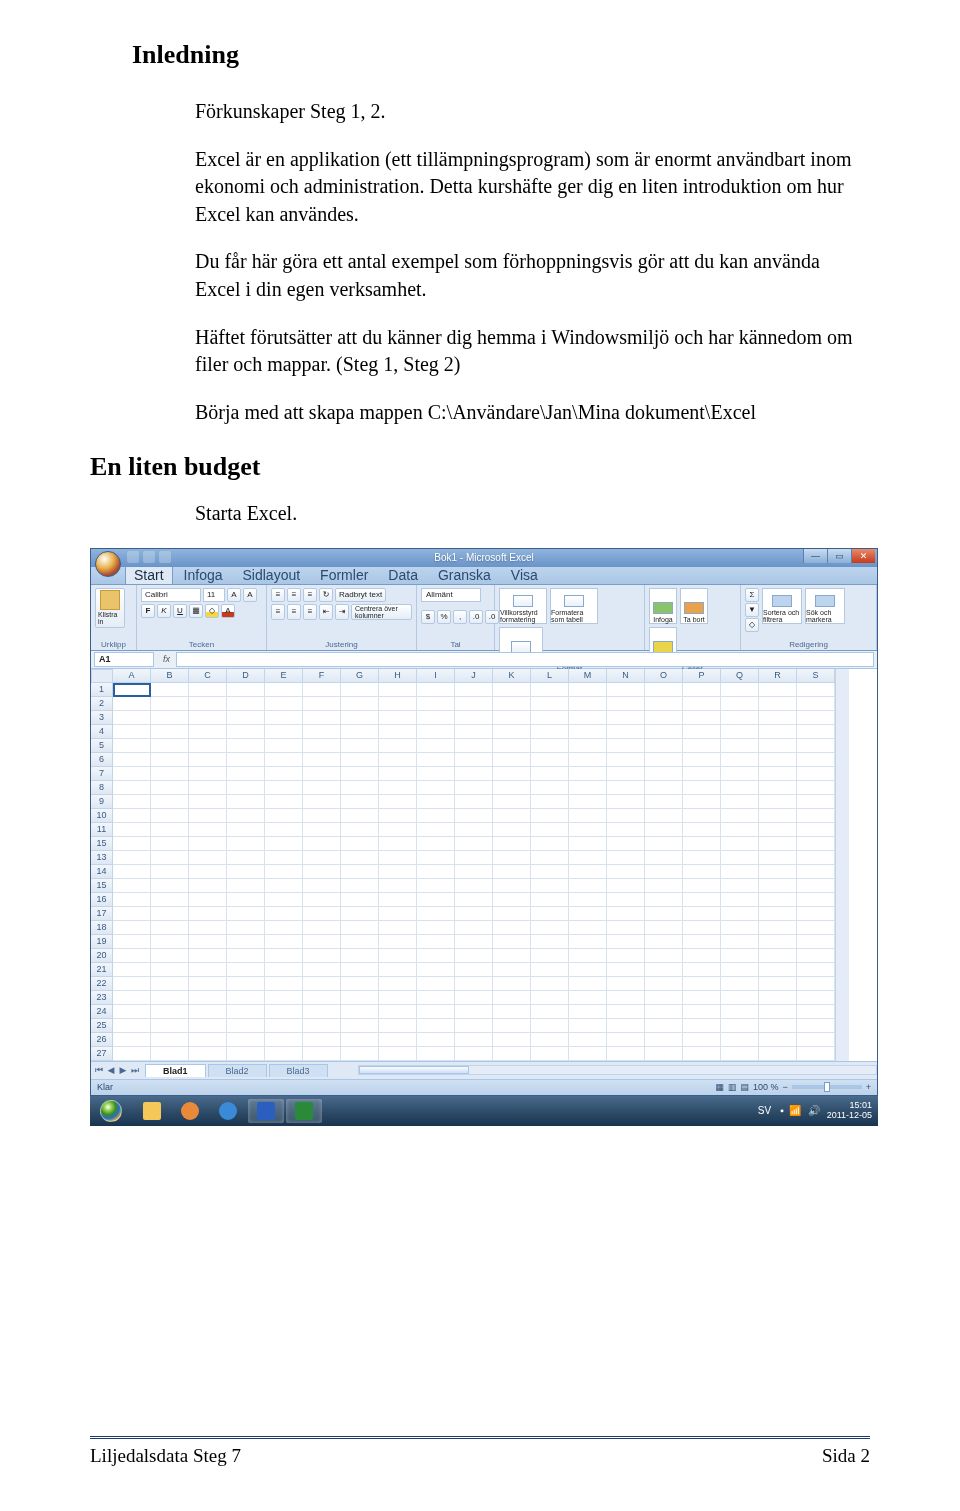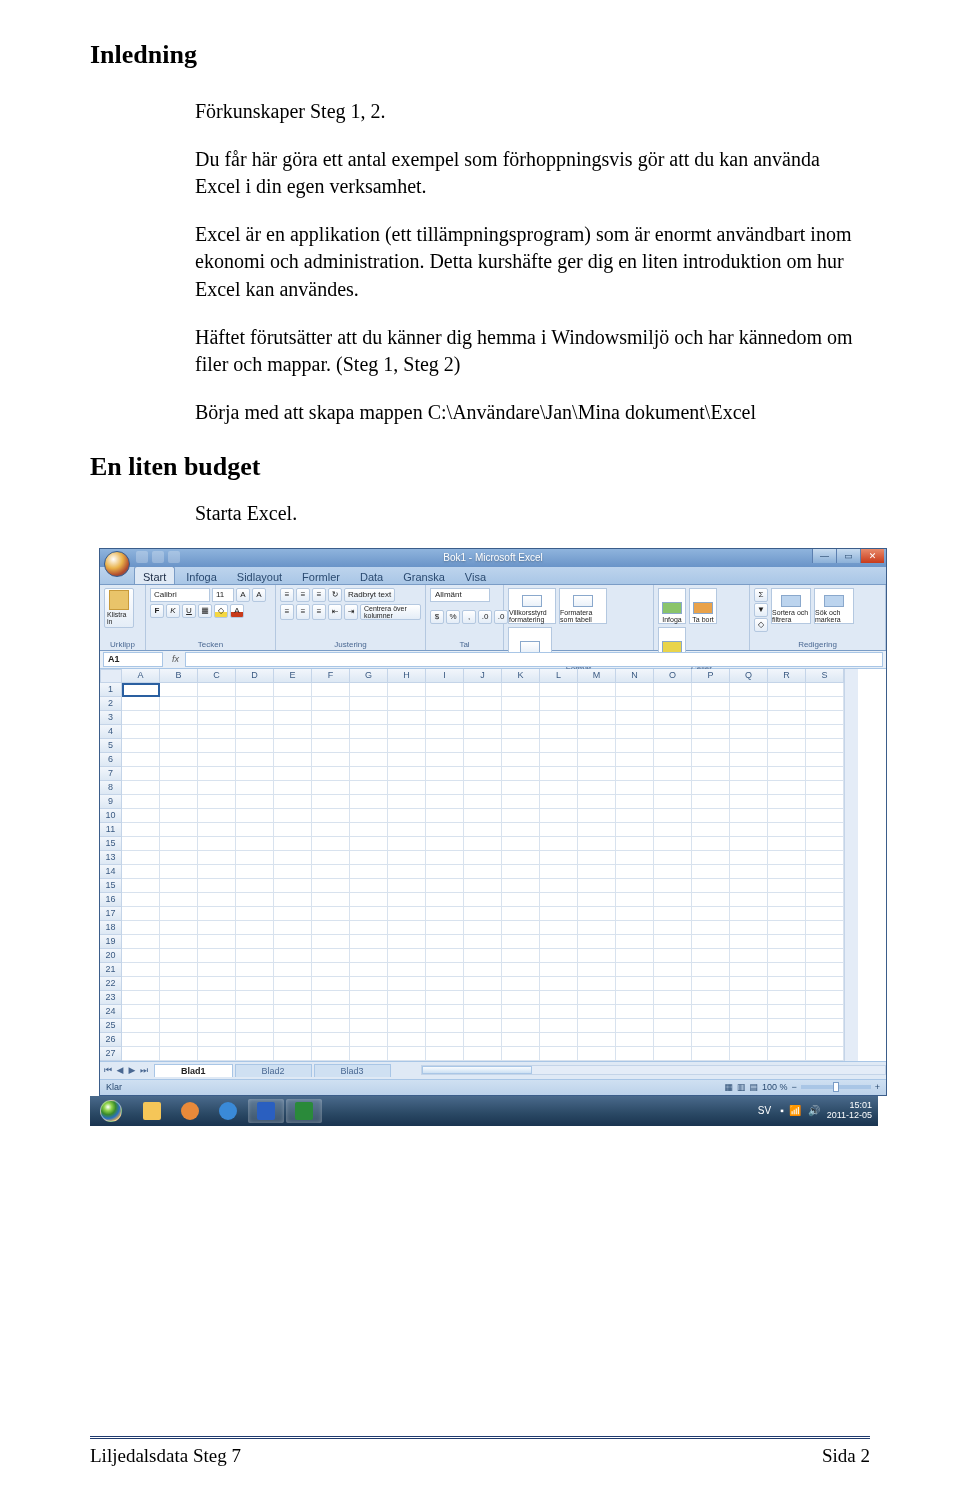--- a/index.html
+++ b/index.html
@@ -5,30 +5,30 @@
   * { box-sizing: border-box; margin: 0; padding: 0; }
   body {
     width: 960px;
     height: 1511px;
     background: #fff;
     font-family: "Times New Roman", Times, serif;
     color: #000;
     position: relative;
     padding: 40px 90px 0 90px;
   }
-  .h1 { font-size: 26px; font-weight: bold; margin-bottom: 28px; }
+  .h1 { font-size: 26px; font-weight: bold; margin-bottom: 28px; margin-left: 42px; }
   .h2 { font-size: 26px; font-weight: bold; margin: 26px 0 18px 0; }
   .indented { margin-left: 105px; }
   .para { font-size: 20px; line-height: 1.38; margin-bottom: 20px; }
   .screenshot-wrap { margin: 6px 0 0 0; }
 
   
   .excel-window {
     width: 788px;
-    margin-left: 9px;
+    margin-left: 0;
     border: 1px solid #3b5d8a;
     background: #cfe0f2;
     font-family: "Segoe UI", Tahoma, Arial, sans-serif;
     font-size: 9px;
     color: #222;
     position: relative;
   }
   .titlebar {
     height: 18px;
     background: linear-gradient(#8fb4dd,#6a94c8);
@@ -56,21 +56,21 @@
   .tabsbar {
     height: 18px;
     display:flex;
     align-items:flex-end;
     padding-left: 34px;
     background: linear-gradient(#bdd4ed,#a9c6e6);
     border-bottom: 1px solid #7a9cc6;
   }
   .rtab {
     padding: 4px 8px 1px 8px;
-    font-size: 11px;
+    font-size: 14px;
     color: #2a4a70;
     border: 1px solid transparent;
     border-bottom: none;
     margin-right: 2px;
   }
   .rtab.active {
     background: #dfe9f5;
     border-color: #7a9cc6;
     border-radius: 3px 3px 0 0;
     color:#1a2a44;
@@ -133,21 +133,21 @@
   .sheet-tabs {
     height: 18px;
     background:#dfe9f5;
     border-top:1px solid #a9c6e6;
     display:flex;
     align-items:center;
     font-size:9px;
   }
   .nav-arrows { display:flex; padding:0 2px; }
   .nav-arrows span { width:12px; text-align:center; color:#4a6892; }
-  .stab { padding:1px 26px; background:#fff; border:1px solid #a9c6e6; border-bottom:none; margin-left:2px; font-weight:bold; }
+  .stab { padding:1px 17px; background:#fff; border:1px solid #a9c6e6; border-bottom:none; margin-left:2px; font-weight:bold; }
   .stab.inactive { background:#cfe0f2; color:#4a6892; font-weight:normal; }
   .hscroll { flex:1; margin-left:30px; height:10px; background:#e4ecf7; border:1px solid #c4d4e8; position:relative;}
   .hthumb { position:absolute; left:0; top:0; height:100%; width:110px; background:linear-gradient(#f8fbfe,#cde0f3); border:1px solid #a9c6e6;}
 
   .statusbar {
     height: 16px;
     background: linear-gradient(#cfe0f2,#bcd2ea);
     border-top:1px solid #a9c6e6;
     display:flex;
     align-items:center;
@@ -200,22 +200,22 @@
     font-size:19px;
   }
 </style>
 </head>
 <body>
 
 <div class="h1">Inledning</div>
 
 <div class="indented">
   <p class="para">Förkunskaper Steg 1, 2.</p>
+  <p class="para">Excel är en applikation (ett tillämpningsprogram) som är enormt användbart inom ekonomi och administration. Detta kurshäfte ger dig en liten introduktion om hur Excel kan användes.</p>
   <p class="para">Du får här göra ett antal exempel som förhoppningsvis gör att du kan använda Excel i din egen verksamhet.</p>
-  <p class="para">Excel är en applikation (ett tillämpningsprogram) som är enormt användbart inom ekonomi och administration. Detta kurshäfte ger dig en liten introduktion om hur Excel kan användes.</p>
   <p class="para">Häftet förutsätter att du känner dig hemma i Windowsmiljö och har kännedom om filer och mappar. (Steg 1, Steg 2)</p>
   <p class="para">Börja med att skapa mappen C:\Användare\Jan\Mina dokument\Excel</p>
 </div>
 
 <div class="h2">En liten budget</div>
 
 <div class="indented">
   <p class="para">Starta Excel.</p>
 </div>
 

